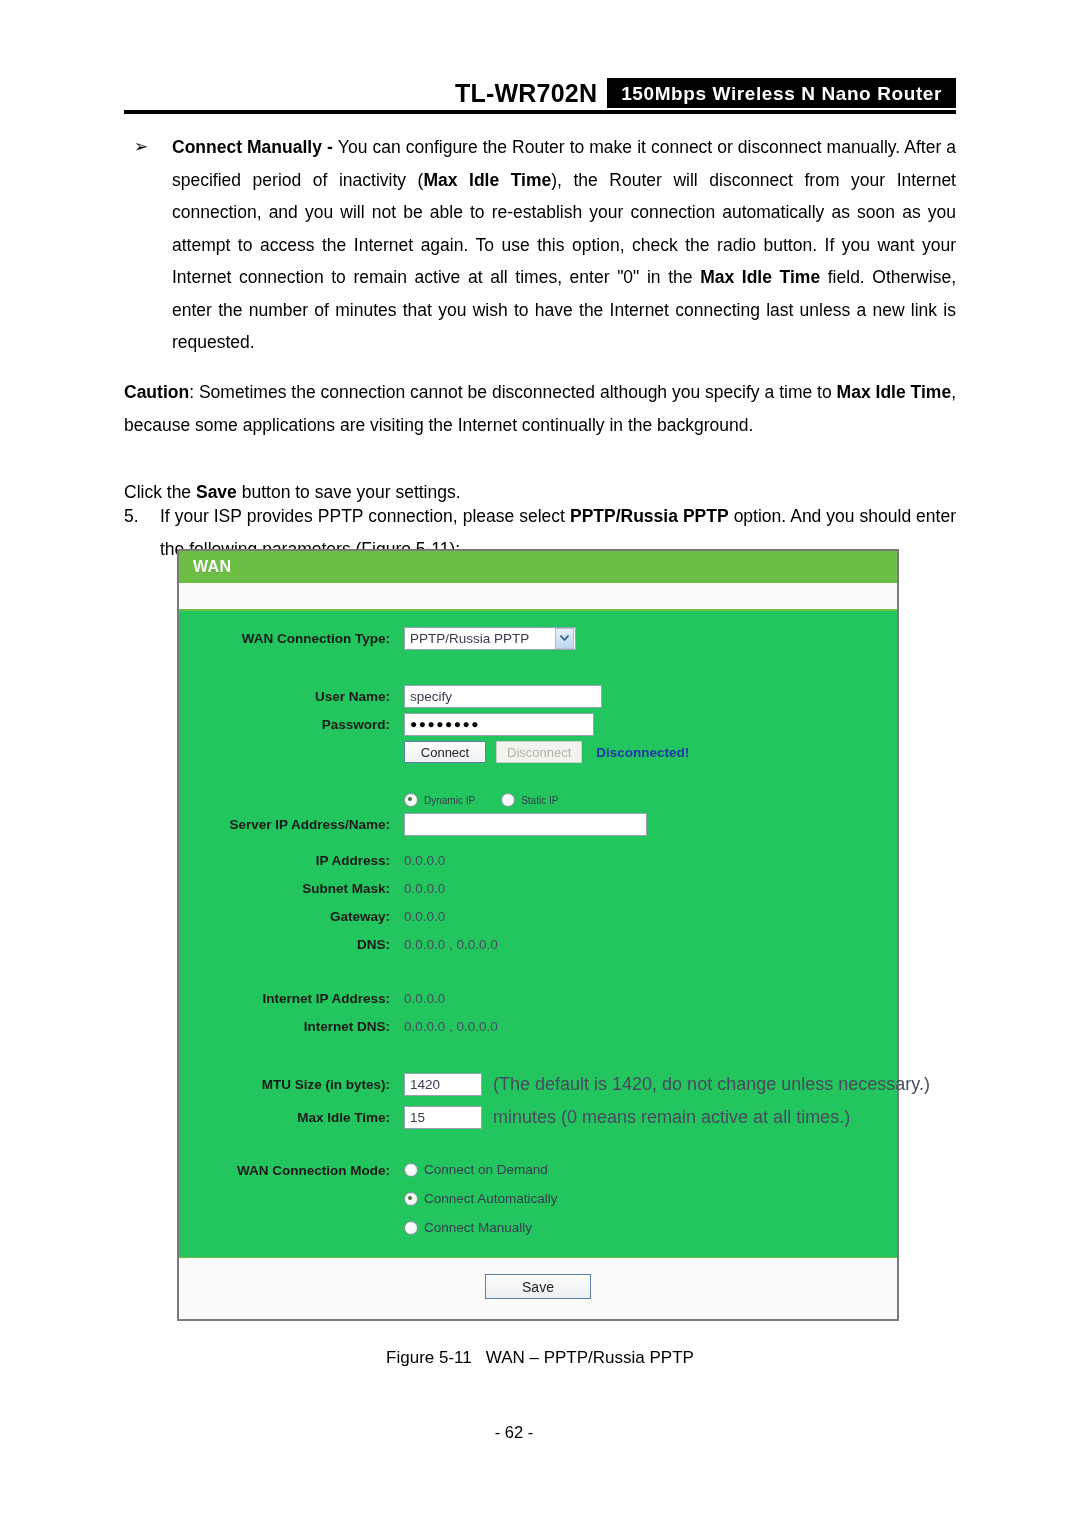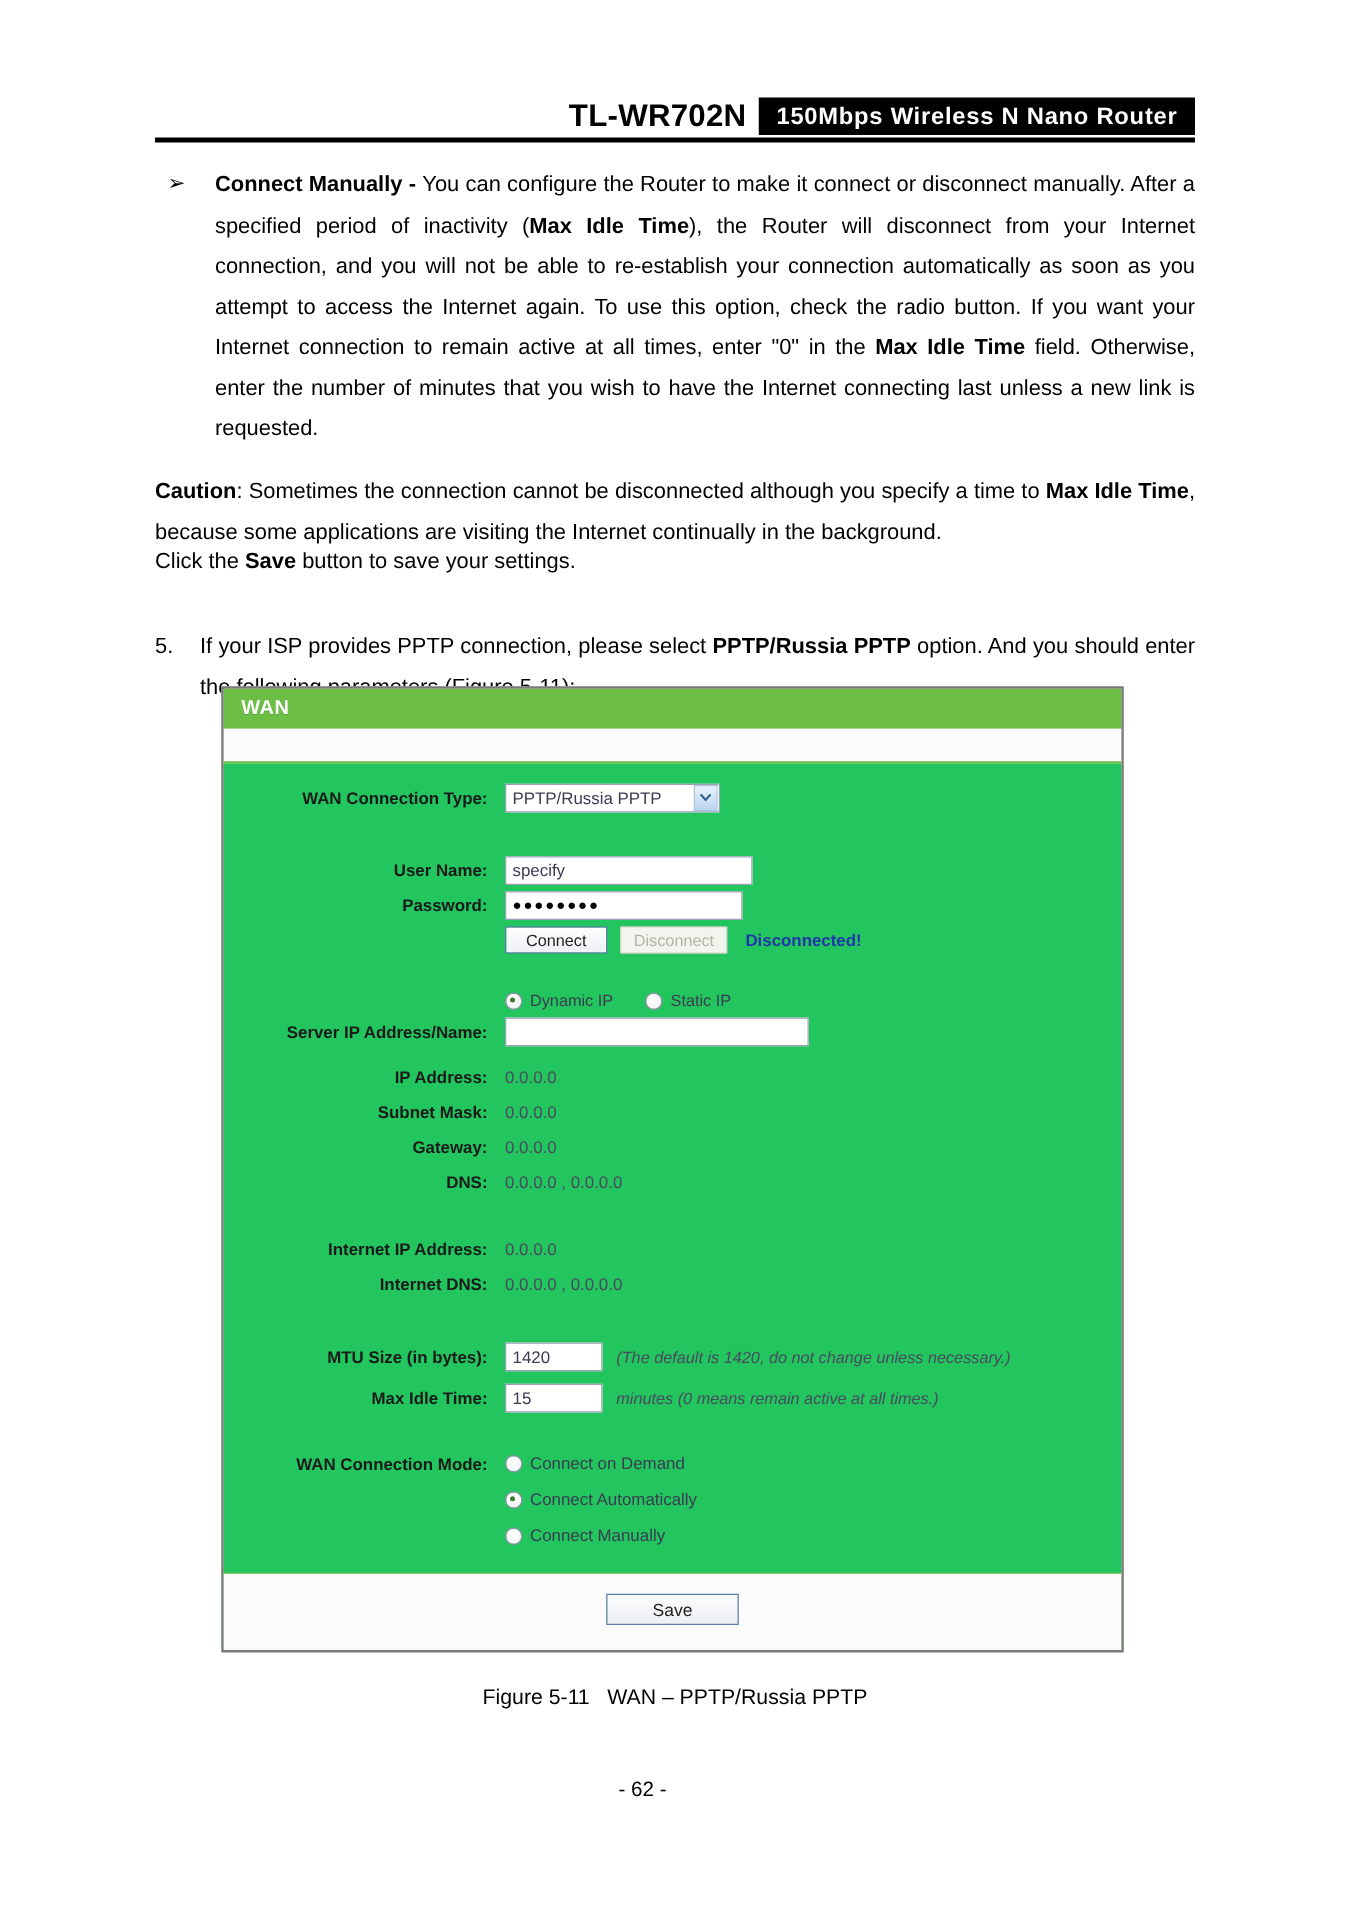--- a/index.html
+++ b/index.html
@@ -98,21 +98,21 @@
 
   .para {
     position: absolute;
     left: 124px;
     width: 832px;
     font-size: 17.5px;
     line-height: 32.5px;
     text-align: justify;
   }
   .para.caution { top: 376px; }
-  .para.save-line { top: 432px; text-align: left; }
+  .para.save-line { top: 476px; text-align: left; }
 
   .numbered-block {
     position: absolute;
     left: 124px;
     top: 500px;
     width: 832px;
   }
   .num-row { display: flex; align-items: flex-start; }
   .num-mark {
     width: 36px;
@@ -267,21 +267,21 @@
   .radio-inline-row {
     padding-left: 225px;
     display: flex;
     align-items: center;
     gap: 26px;
     margin-bottom: 4px;
   }
   .radio-opt {
     display: flex;
     align-items: center;
-    font-size: 13px;
+    font-size: 10px;
     color: #3b3b52;
     white-space: nowrap;
   }
   .radio-dot {
     width: 12px;
     height: 12px;
     border: 1px solid #8b93a5;
     border-radius: 50%;
     background: radial-gradient(circle at 40% 35%, #ffffff, #eef0f4);
     margin-right: 6px;
@@ -300,25 +300,24 @@
   }
   .radio-stack { display: flex; flex-direction: column; gap: 14px; }
   .radio-stack .radio-opt { font-size: 13.5px; }
 
   .readonly-val {
     font-size: 13.5px;
     color: #4a4a5e;
     white-space: nowrap;
   }
   .hint {
-    font-size: 13px;
+    font-size: 18px;
     color: #4a4a5e;
     margin-left: 11px;
     white-space: nowrap;
-    font-style: italic;
   }
 
   .save-divider {
     margin-top: 22px;
     border-top: 1.5px solid #6cbe45;
     height: 0;
   }
   .save-area {
     padding: 16px 0 20px 0;
     display: flex;

